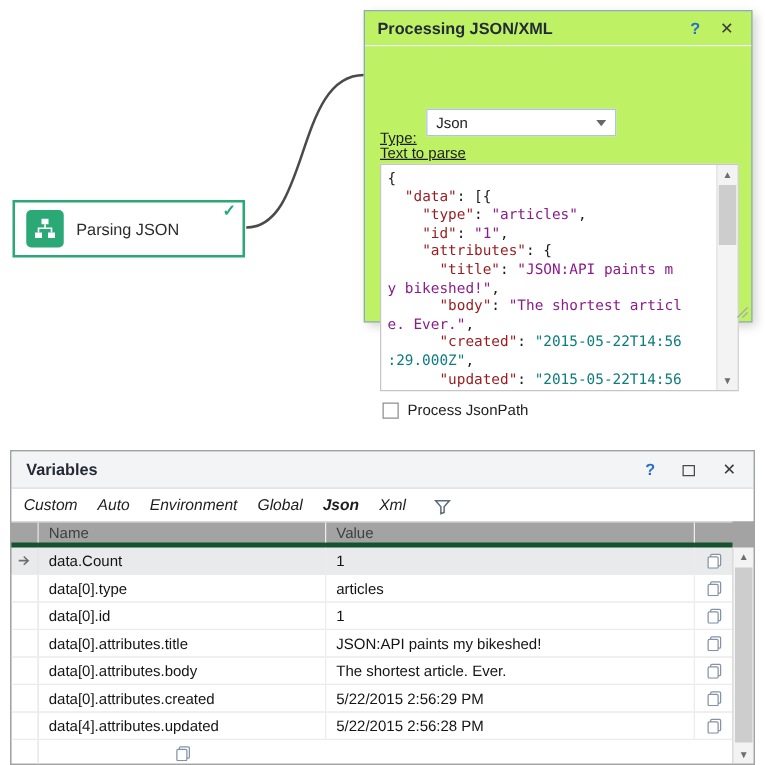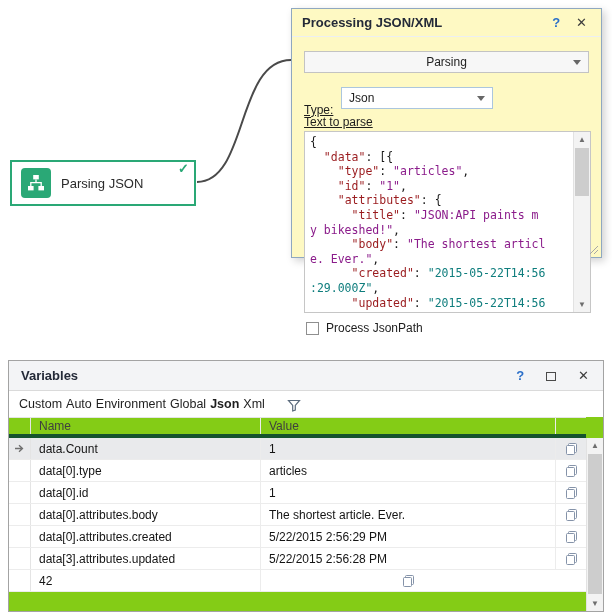--- a/index.html
+++ b/index.html
@@ -25,21 +25,21 @@
   }
   .node-label { font-size:13px; color:#2b2b2b; }
   .node-check {
     position:absolute; top:0px; right:5px; color:#2aa876;
     font-size:13px; font-weight:bold; line-height:14px;
   }
 
   
   .dialog {
     position:absolute; left:291px; top:8px; width:311px; height:250px;
-    background:#fef9c3; border:1px solid #8fa8c0; box-shadow:3px 3px 8px rgba(0,0,0,.18);
+    background:#bef264; border:1px solid #8fa8c0; box-shadow:3px 3px 8px rgba(0,0,0,.18);
   }
   .dlg-header {
     height:28px; display:flex; align-items:center; padding:0 10px;
     border-bottom:1px solid #eceff3;
   }
   .dlg-title { font-weight:bold; font-size:13px; color:#242a38; flex:1; }
   .dlg-btn { font-size:13px; line-height:16px; padding:0 4px; cursor:default; }
   .dlg-help { color:#2a6fc9; font-weight:bold; margin-right:8px; }
   .dlg-close { color:#3c3c3c; }
 
@@ -78,21 +78,21 @@
   .code-box .thumb { top:16px; height:48px; }
 
   .cb-row { position:absolute; left:14px; top:312px; display:flex; align-items:center; gap:7px; }
   .cb { width:13px; height:13px; border:1px solid #8f8f8f; background:#fff; }
   .cb-label { font-size:12px; color:#1d1d1d; }
   .grip { position:absolute; right:2px; bottom:2px; }
 
   
   .vars {
     position:absolute; left:8px; top:360px; width:596px; height:252px;
-    background:#84cc16; border:1px solid #a3a3a3; overflow:hidden;
+    background:#a3a3a3; border:1px solid #a3a3a3; overflow:hidden;
   }
   .vars-titlebar {
     height:30px; background:#f3f4f6; border-bottom:1px solid #dadada;
     display:flex; align-items:center; padding:0 14px 0 12px;
   }
   .vars-title { font-weight:bold; font-size:13px; color:#242a38; flex:1; }
   .tb-btn { margin-left:22px; font-size:13px; color:#3c3c3c; cursor:default; }
   .tb-help { color:#2a6fc9; font-weight:bold; }
   .tb-max { width:10px; height:9px; border:1px solid #4a4a4a; margin-bottom:-1px; }
 
@@ -145,24 +145,20 @@
   <span class="node-check">✓</span>
 </div>
 
 <div class="dialog">
   <div class="dlg-header">
     <span class="dlg-title">Processing JSON/XML</span>
     <span class="dlg-btn dlg-help">?</span>
     <span class="dlg-btn dlg-close">✕</span>
   </div>
 
-  <div class="combo combo-mode">
-    <span>Parsing</span>
-    <span class="arrow"></span>
-  </div>
 
   <span class="lbl-type">Type:</span>
   <div class="combo combo-type">
     <span>Json</span>
     <span class="arrow"></span>
   </div>
 
   <span class="lbl-parse">Text to parse</span>
 
   <div class="code-box">
@@ -188,21 +184,21 @@
 
 <div class="vars">
   <div class="vars-titlebar">
     <span class="vars-title">Variables</span>
     <span class="tb-btn tb-help">?</span>
     <span class="tb-btn tb-max"></span>
     <span class="tb-btn">✕</span>
   </div>
 
   <div class="tabs-row">
-    <div style="display:flex; gap:4px;">
+    <div style="display:flex; gap:16px;font-style:italic;">
         <div class="tab">Custom</div>
         <div class="tab">Auto</div>
         <div class="tab">Environment</div>
         <div class="tab">Global</div>
         <div class="tab active">Json</div>
         <div class="tab">Xml</div>
       </div>
     <span class="funnel">
       <svg width="14" height="13" viewBox="0 0 14 13">
         <path d="M1.5 1.5 H12.5 L8.3 6.4 V11 L5.7 12 V6.4 Z" fill="none" stroke="#5b6b7d" stroke-width="1.2"></path>
@@ -250,20 +246,31 @@
           <div class="cell c-value">1</div>
           <div class="cell c-copy">
             <svg width="13" height="13" viewBox="0 0 13 13">
               <rect x="3.5" y="1.5" width="8" height="9" rx="1" fill="#fff" stroke="#8593a9"></rect>
               <rect x="1.5" y="3.5" width="8" height="9" rx="1" fill="#fff" stroke="#8593a9"></rect>
             </svg>
           </div>
         </div>
         <div class="grid-row">
           <div class="cell c-gutter"></div>
+          <div class="cell c-name">data[0].attributes.title</div>
+          <div class="cell c-value">JSON:API paints my bikeshed!</div>
+          <div class="cell c-copy">
+            <svg width="13" height="13" viewBox="0 0 13 13">
+              <rect x="3.5" y="1.5" width="8" height="9" rx="1" fill="#fff" stroke="#8593a9"></rect>
+              <rect x="1.5" y="3.5" width="8" height="9" rx="1" fill="#fff" stroke="#8593a9"></rect>
+            </svg>
+          </div>
+        </div>
+        <div class="grid-row">
+          <div class="cell c-gutter"></div>
           <div class="cell c-name">data[0].attributes.body</div>
           <div class="cell c-value">The shortest article. Ever.</div>
           <div class="cell c-copy">
             <svg width="13" height="13" viewBox="0 0 13 13">
               <rect x="3.5" y="1.5" width="8" height="9" rx="1" fill="#fff" stroke="#8593a9"></rect>
               <rect x="1.5" y="3.5" width="8" height="9" rx="1" fill="#fff" stroke="#8593a9"></rect>
             </svg>
           </div>
         </div>
         <div class="grid-row">
@@ -272,32 +279,31 @@
           <div class="cell c-value">5/22/2015 2:56:29 PM</div>
           <div class="cell c-copy">
             <svg width="13" height="13" viewBox="0 0 13 13">
               <rect x="3.5" y="1.5" width="8" height="9" rx="1" fill="#fff" stroke="#8593a9"></rect>
               <rect x="1.5" y="3.5" width="8" height="9" rx="1" fill="#fff" stroke="#8593a9"></rect>
             </svg>
           </div>
         </div>
         <div class="grid-row">
           <div class="cell c-gutter"></div>
-          <div class="cell c-name">data[3].attributes.updated</div>
+          <div class="cell c-name">data[4].attributes.updated</div>
           <div class="cell c-value">5/22/2015 2:56:28 PM</div>
           <div class="cell c-copy">
             <svg width="13" height="13" viewBox="0 0 13 13">
               <rect x="3.5" y="1.5" width="8" height="9" rx="1" fill="#fff" stroke="#8593a9"></rect>
               <rect x="1.5" y="3.5" width="8" height="9" rx="1" fill="#fff" stroke="#8593a9"></rect>
             </svg>
           </div>
         </div>
         <div class="grid-row">
           <div class="cell c-gutter"></div>
-          <div class="cell c-value">42</div>
           <div class="cell c-copy">
             <svg width="13" height="13" viewBox="0 0 13 13">
               <rect x="3.5" y="1.5" width="8" height="9" rx="1" fill="#fff" stroke="#8593a9"></rect>
               <rect x="1.5" y="3.5" width="8" height="9" rx="1" fill="#fff" stroke="#8593a9"></rect>
             </svg>
           </div>
         </div>
       </div>
     <div class="grid-scroll vscroll">
       <span class="s-arrow s-up">▲</span>

